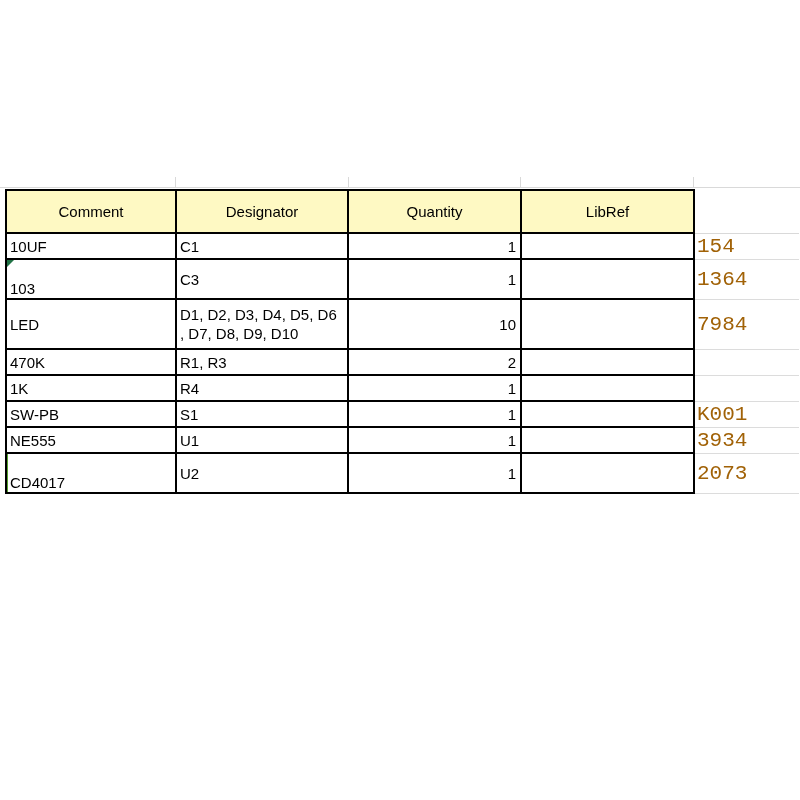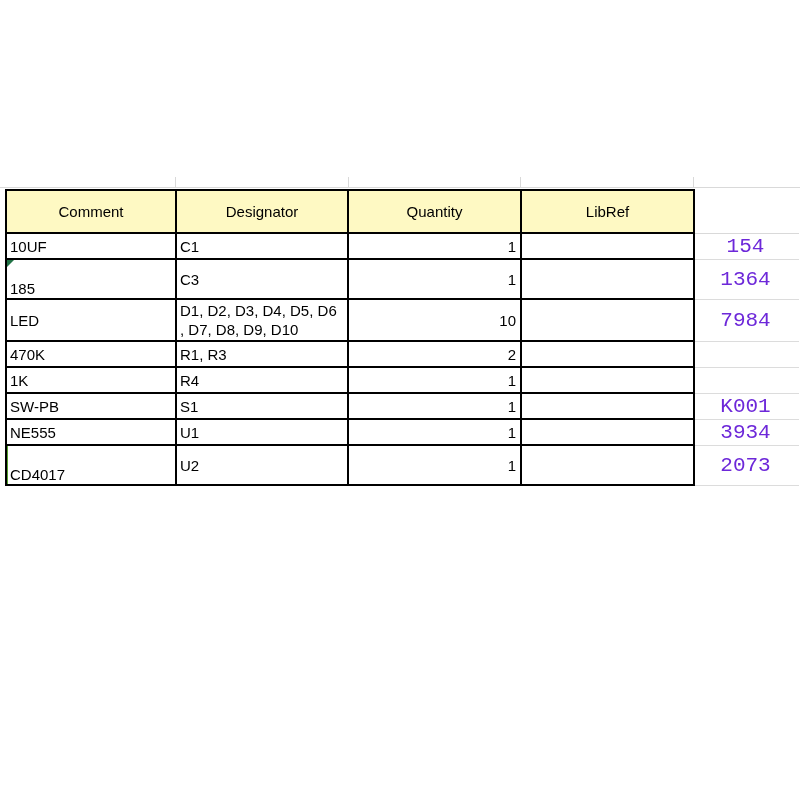--- a/index.html
+++ b/index.html
@@ -46,21 +46,21 @@
     color: #000000;
   }
   col.c-comment    { width: 170px; }
   col.c-designator { width: 172px; }
   col.c-quantity   { width: 173px; }
   col.c-libref     { width: 173px; }
   col.c-ref        { width: 105px; }
 
   tr.hdr    { height: 27px; }
   tr.row    { height: 26px; }
-  tr.r-led  { height: 42px; }
+  tr.r-led  { height: 50px; }
 
   th, td {
     margin: 0;
     overflow: hidden;
     vertical-align: middle;
     font-weight: normal;
   }
   
   .b {
     border: 2px solid #000000;
@@ -78,25 +78,25 @@
   }
   td.cell-num {
     text-align: right;
     padding: 0 4px 0 2px;
   }
   
   .spill {
     border: none;
     border-bottom: 1px solid #dcdcdc;
     background: #ffffff;
-    text-align: center;
+    text-align: left;
     padding: 0 5px 0 2px;
     font-family: "Liberation Mono", monospace;
     font-size: 21px;
-    color: #6d28d9;
+    color: #a16207;
   }
   th.spill { border-bottom: 1px solid #d9d9d9; }
 
   .rel { position: relative; }
   .err-triangle {
     position: absolute;
     left: 0; top: 0;
     width: 0; height: 0;
     border-top: 7px solid #217346;
     border-right: 7px solid transparent;
@@ -141,21 +141,21 @@
       <td class="b cell-text">10UF</td>
       <td class="b cell-text">C1</td>
       <td class="b cell-num">1</td>
       <td class="b cell-text"></td>
       <td class="spill">154</td>
     </tr>
 
 
     <tr class="row">
       <td class="b cell-text rel">
-        <span class="err-triangle"></span><span>185</span>
+        <span class="err-triangle"></span><span>103</span>
       </td>
       <td class="b cell-text">C3</td>
       <td class="b cell-num">1</td>
       <td class="b cell-text"></td>
       <td class="spill">1364</td>
     </tr>
 
     <tr class="r-led">
       <td class="b cell-text">LED</td>
       <td class="b cell-text">D1, D2, D3, D4, D5, D6

